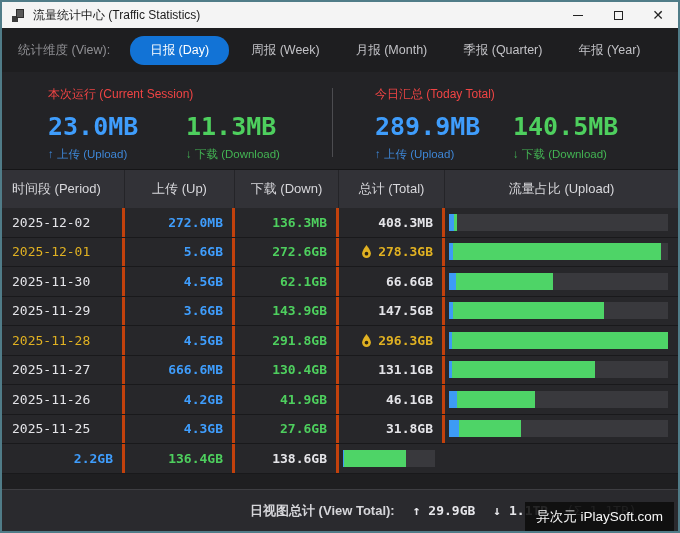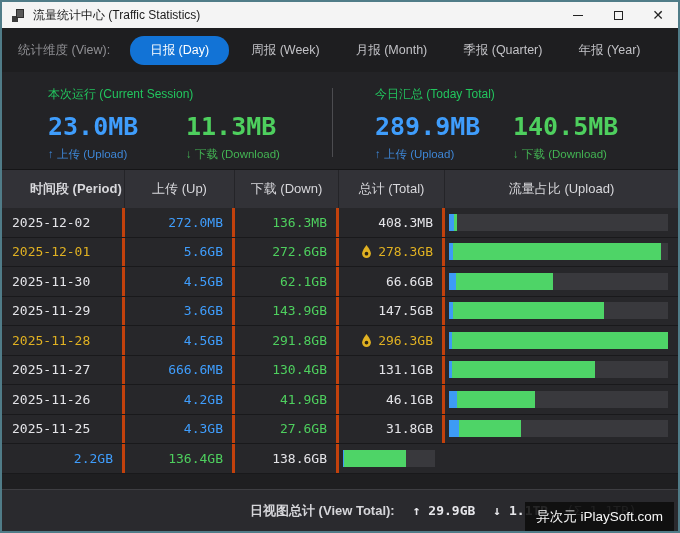--- a/index.html
+++ b/index.html
@@ -26,39 +26,39 @@
   .tabbar { height:44px; display:flex; align-items:center; padding-left:16px; background:#1e1e20; flex:0 0 auto; }
   .tab-label { font-size:12.5px; color:#8f8f93; margin-right:20px; }
   .tabs { display:flex; align-items:center; gap:8px; }
   .tab { font-size:12.5px; color:#c2c2c6; background:transparent; border:none; padding:6px 14px; cursor:pointer; border-radius:14px; font-family:inherit; }
   .tab.active { background:var(--accent-blue); color:#fff; padding:6px 20px; }
   
   .stats { height:98px; background:#232326; display:flex; align-items:stretch; flex:0 0 auto; border-bottom:1px solid #151517; }
   .stat-col { padding:14px 0 0 46px; flex:0 0 330px; }
   .stat-col.right { padding-left:42px; flex:1; }
   .stat-divider { width:1px; background:#4c4c50; margin:16px 0 12px 0; }
-  .stat-title { font-size:12px; color:#22c55e; margin-bottom:9px; }
+  .stat-title { font-size:12px; color:#ef4444; margin-bottom:9px; }
   .stat-row { display:flex; }
   .stat-block { min-width:138px; }
   .stat-big { font-family:"DejaVu Sans Mono","Liberation Mono",monospace; font-weight:bold; font-size:25px; letter-spacing:0; }
   .stat-small { font-size:11.5px; margin-top:6px; }
   .up .stat-big { color:var(--value-blue); } .up .stat-small { color:#3e86d6; }
   .down .stat-big { color:var(--value-green); } .down .stat-small { color:#43b353; }
   
   .table { flex:0 0 auto; }
   .thead, .trow { display:grid; grid-template-columns:123px 110px 104px 106px 1fr; }
   .thead { height:38px; background:#323237; }
   .th { display:flex; align-items:center; justify-content:center; font-size:13px; color:#d8d8dc; border-right:1px solid #242428; }
-  .th:first-child { justify-content:flex-start; padding-left:28px;font-weight:bold; }
+  .th:first-child { justify-content:flex-start; padding-left:10px; }
   .th:last-child { border-right:none; }
   .trow { height:29.5px; background:#27272a; border-bottom:1px solid #19191b; }
   .td { display:flex; align-items:center; font-family:"DejaVu Sans Mono","Liberation Mono",monospace; font-size:13px; color:#e4e4e8; border-right:3px solid #c2410c; overflow:hidden; }
   .td:last-child { border-right:none; }
   .td.period { padding-left:10px; }
-  .td.num { justify-content:flex-end; padding-right:9px; }
+  .td.num { justify-content:flex-end; padding-right:9px;font-weight:bold; }
   .td.up-val { color:var(--value-blue); }
   .td.down-val { color:var(--value-green); }
   .gold { color:var(--gold) !important; }
   .droplet { display:inline-flex; margin-right:6px; }
   .bar-track { flex:1; height:17px; margin:0 10px 0 4px; background:#39393d; display:flex; overflow:hidden; }
   .bar-up { height:100%; background:var(--bar-blue); }
   .bar-down { height:100%; background:var(--bar-green); }
   
   .spacer { flex:1; background:#1f1f21; }
   .footer { height:42px; flex:0 0 auto; background:#2a2a2e; border-top:1px solid #3e3e42; display:flex; align-items:center; padding-left:248px; gap:18px; }

